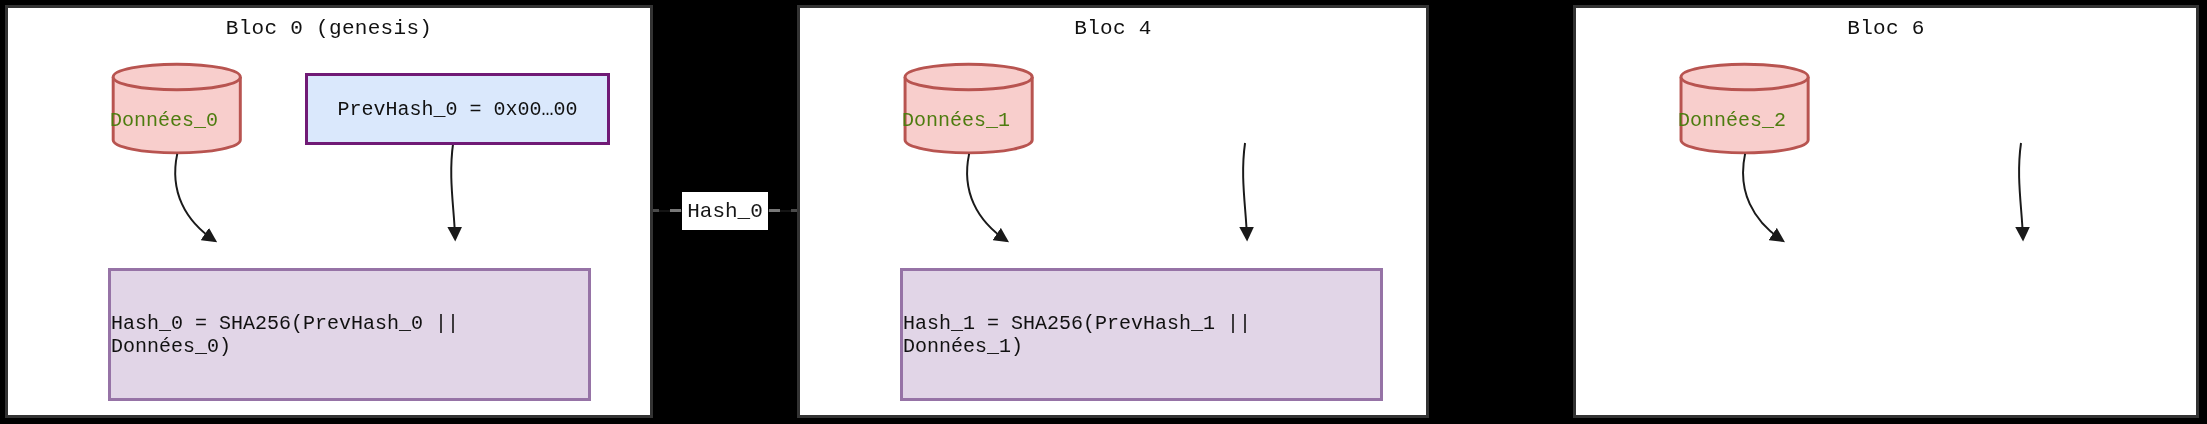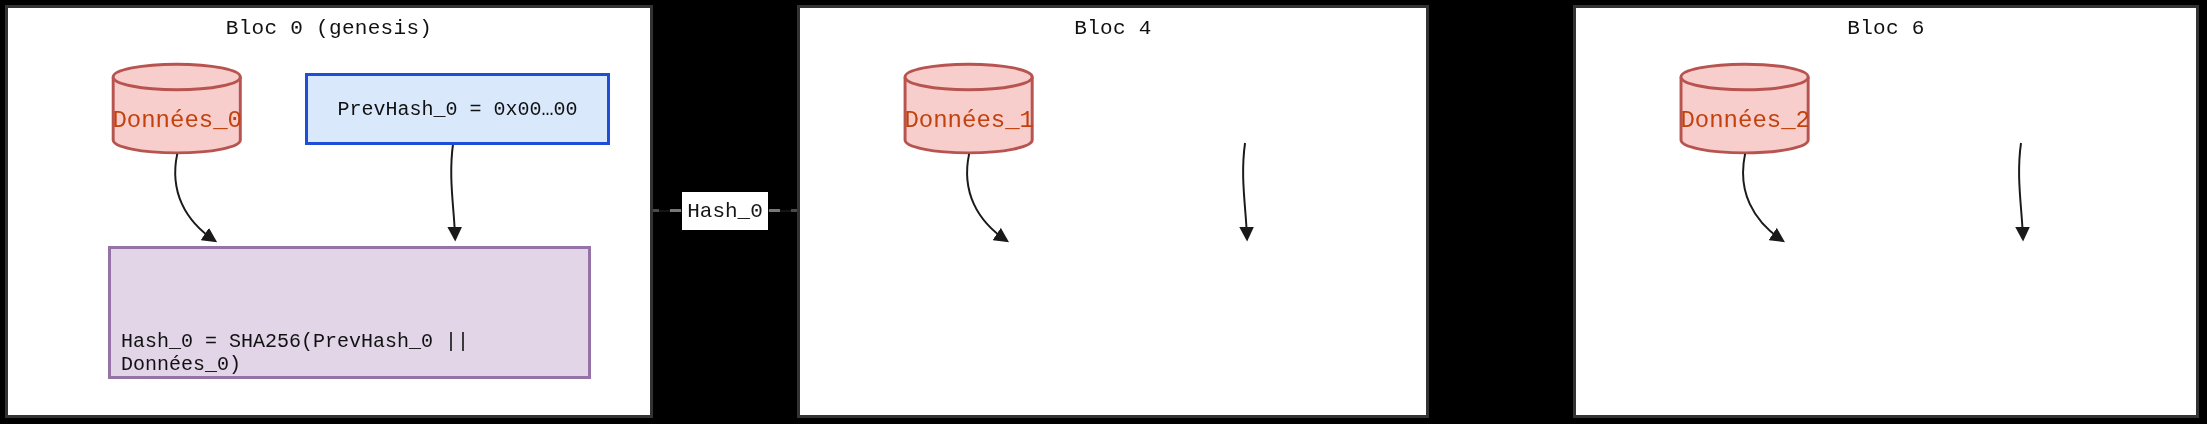--- a/index.html
+++ b/index.html
@@ -15,32 +15,32 @@
   .block-1{left:797px;width:632px;}
   .block-2{left:1573px;width:626px;}
   .block-title{
     position:absolute;top:9px;left:0;width:100%;text-align:center;
     font-size:21px;letter-spacing:.3px;color:#111;
   }
   .overlay-svg{position:absolute;left:0;top:0;width:100%;height:100%;pointer-events:none;}
   .cyl-body,.cyl-top{fill:#f8cecc;stroke:#b85450;stroke-width:3px;}
   .arrow-path{fill:none;stroke:#1a1a1a;stroke-width:2px;}
   .cyl-label{
-    position:absolute;left:102px;top:100px;width:132px;text-align:right;
-    font-size:24px;line-height:26px;color:#c2410c;
+    position:absolute;left:102px;top:100px;width:132px;text-align:left;
+    font-size:20px;line-height:26px;color:#4d7c0f;
   }
   .prevhash-box{
     position:absolute;left:297px;top:65px;width:305px;height:72px;box-sizing:border-box;
-    background:#dae8fc;border:3px solid #1d4ed8;
+    background:#dae8fc;border:3px solid #701a75;
     display:flex;align-items:center;justify-content:center;font-size:20px;color:#111;
   }
   .hash-box{
-    position:absolute;left:100px;top:238px;width:483px;height:133px;box-sizing:border-box;
+    position:absolute;left:100px;top:260px;width:483px;height:133px;box-sizing:border-box;
     background:#e1d5e7;border:3px solid #9673a6;
-    display:flex;align-items:flex-end;justify-content:center;font-size:20px;color:#111;padding-left:10px;
+    display:flex;align-items:center;justify-content:center;font-size:20px;color:#111;
   }
   .gap{position:absolute;top:0;width:144px;height:424px;}
   .gap-0{left:653px;}
   .gap-1{left:1429px;}
   .gap-line{position:absolute;left:0;right:0;top:210px;height:2px;background:#141414;}
   .stub{position:absolute;top:209px;height:3px;background:#606060;}
   .stub-edge-l{left:0;width:6px;background:#4a4a4a;}
   .stub-edge-r{right:0;width:6px;background:#4a4a4a;}
   .stub-lbl-l{left:17px;width:11px;background:#787878;}
   .stub-lbl-r{right:17px;width:11px;background:#787878;}
@@ -98,20 +98,23 @@
         </marker>
       </defs>
       <g>
         <path class="cyl-body" d="M105,70 V134 a64.5,13 0 0 0 129,0 V70"></path>
         <ellipse class="cyl-top" cx="169.5" cy="70" rx="64.5" ry="13"></ellipse>
       </g>
       <path class="arrow-path" d="M170,148 C162,186 178,216 208,236" marker-end="url(#ah1)"></path>
       <path class="arrow-path" d="M450,137 C445,172 451,202 452,234" marker-end="url(#ah1)"></path>
     </svg>
     <div class="cyl-label">Données_1</div>
+    <div class="hash-box">
+      <span>Hash_1 = SHA256(PrevHash_1 || Données_1)</span>
+    </div>
   </div>
 
 
   <div class="block block-2">
     <div class="block-title">Bloc 6</div>
     <svg class="overlay-svg" viewBox="0 0 626 413">
       <defs>
         <marker id="ah2" viewBox="0 0 10 10" refX="8" refY="5" markerWidth="7.5" markerHeight="7.5" orient="auto-start-reverse">
           <path d="M0,0 L10,5 L0,10 z" fill="#1a1a1a"></path>
         </marker>

